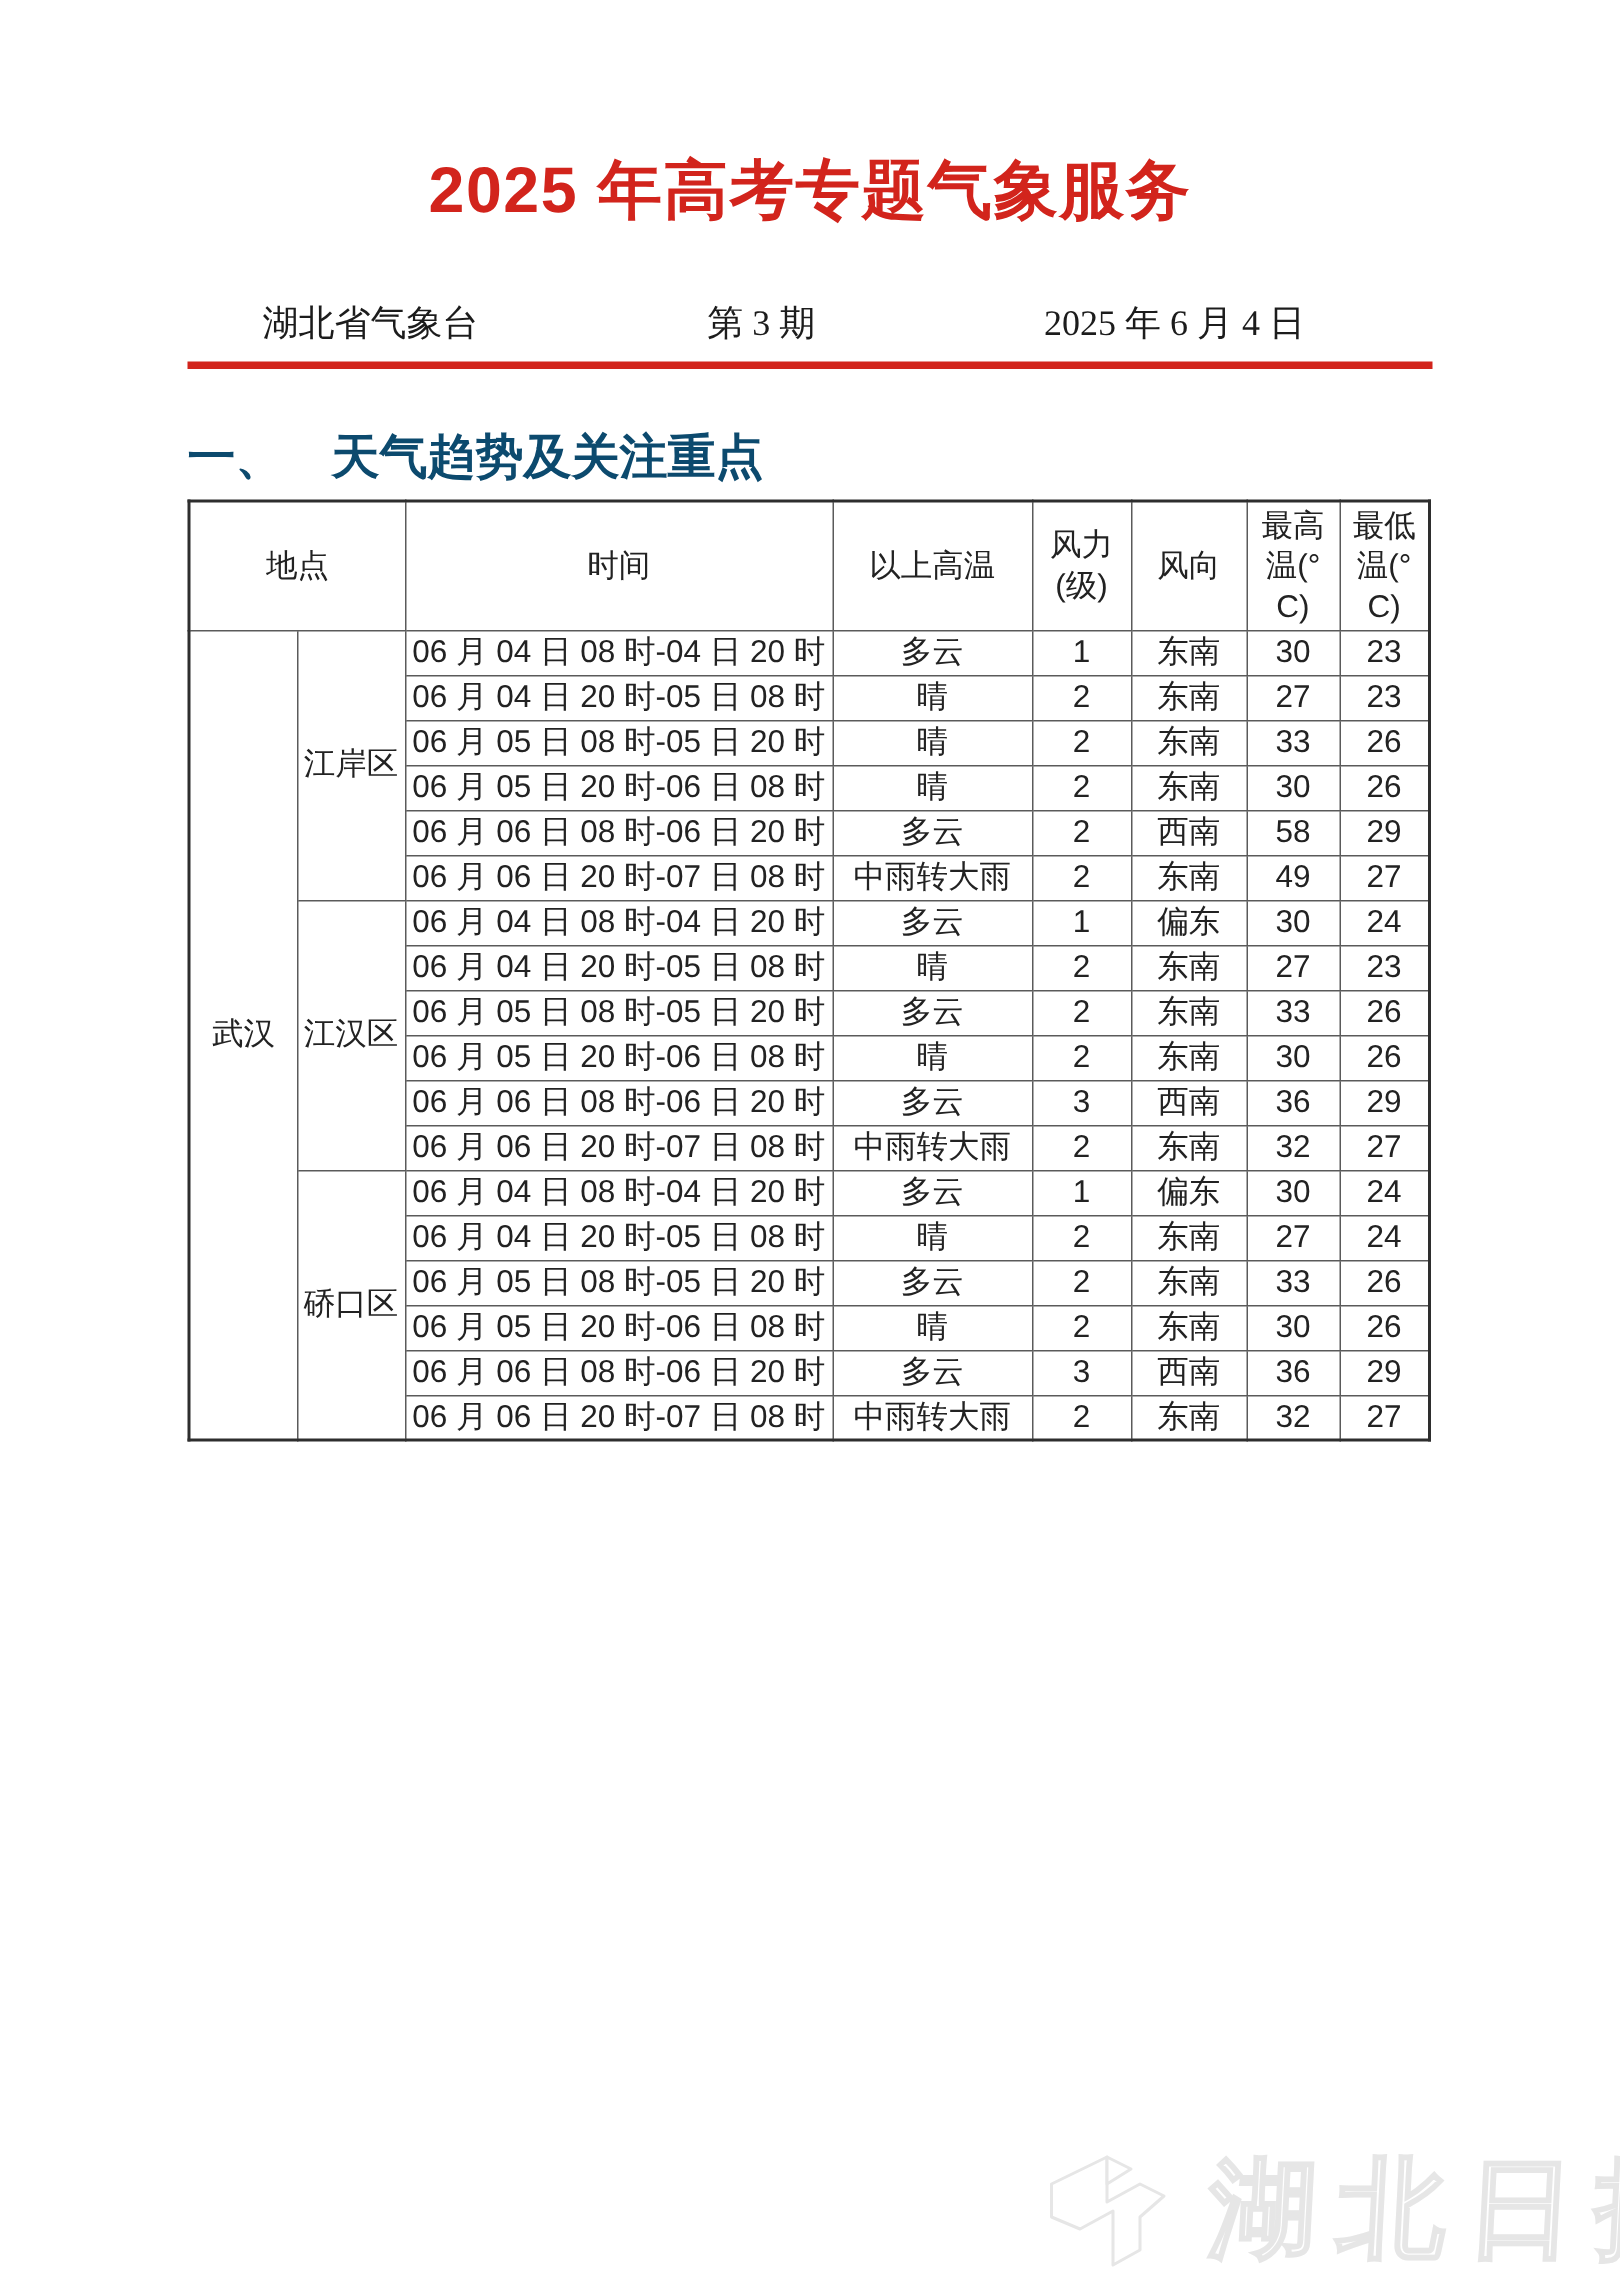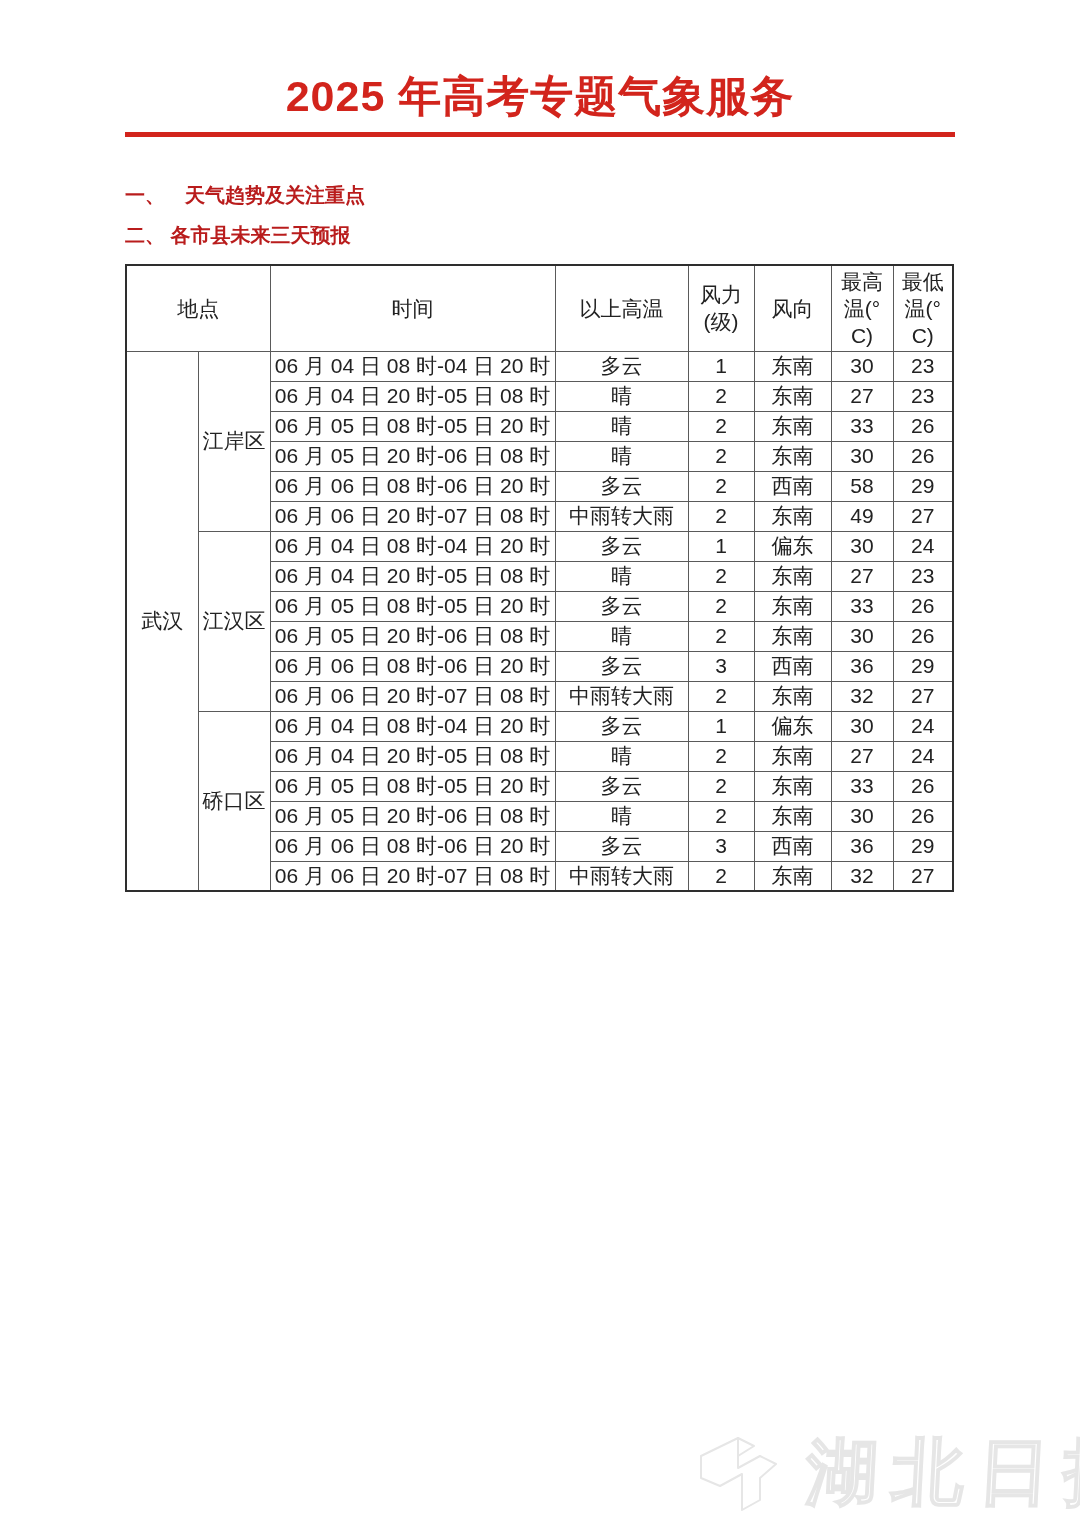--- a/index.html
+++ b/index.html
@@ -8,21 +8,21 @@
     position:relative;
     width:1080px; height:1528px;
     background:#ffffff;
     overflow:hidden;
     font-family:"Liberation Serif","DejaVu Serif",serif;
     color:#1c1c1c;
   }
   .content { padding:0 125px; }
 
   .doc-title {
-    padding-top:70px;
+    padding-top:101px;
     text-align:center;
     font-family:"Liberation Sans","DejaVu Sans",sans-serif;
     font-weight:bold;
     font-size:43px;
     line-height:52px;
     letter-spacing:1px;
   }
   .meta-row {
     margin-top:48px;
     display:flex;
@@ -35,23 +35,23 @@
   }
   .red-line {
     margin-top:10px;
     height:5px;
     width:100%;
   }
   .sec-heading {
     margin-top:42px;
     font-family:"Liberation Sans","DejaVu Sans",sans-serif;
     font-weight:bold;
-    font-size:20px;
+    font-size:32px;
     line-height:32px;
-    color:#b91c1c;
+    color:#0c4a6e;
     white-space:pre-wrap;
   }
   .sec-heading.second { margin-top:8px; }
   .body-para {
     margin-top:14px;
     font-size:24.5px;
     line-height:48px;
     text-align:justify;
     text-indent:2em;
     letter-spacing:1px;
@@ -104,28 +104,32 @@
   }
 </style>
 </head>
 <body>
 
 <div class="page">
   <div class="content">
 
     <h1 class="doc-title" style="color: rgb(210, 36, 28);">2025 年高考专题气象服务</h1>
 
+    <div class="meta-row">
+      <span>湖北省气象台</span>
+      <span>第 3 期</span>
+      <span>2025 年 6 月 4 日</span>
+    </div>
 
     <div class="red-line" style="background: rgb(210, 36, 28);"></div>
 
     <h2 class="sec-heading">一、　天气趋势及关注重点</h2>
 
 
 
-    <h2 class="sec-heading second">二、 各市县未来三天预报</h2>
 
     <table class="forecast">
       <colgroup>
         <col style="width:72px">
           <col style="width:72px">
           <col style="width:285px">
           <col style="width:133px">
         <col style="width:66px">
           <col style="width:77px">
           <col style="width:62px">

